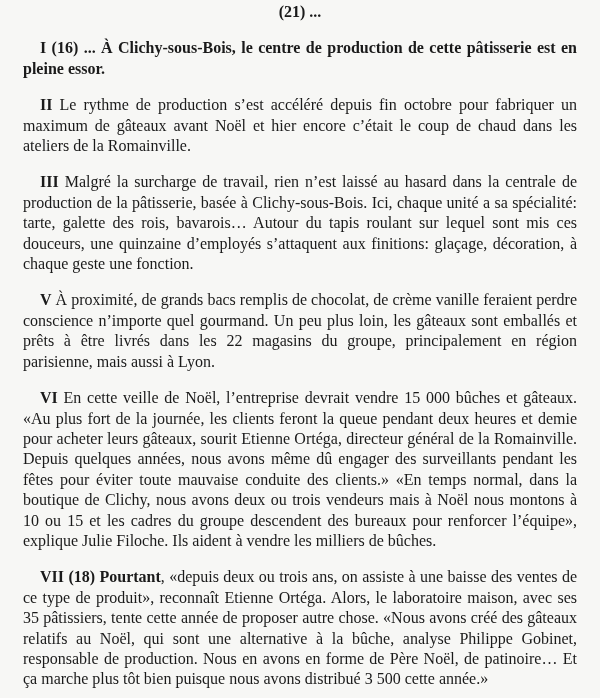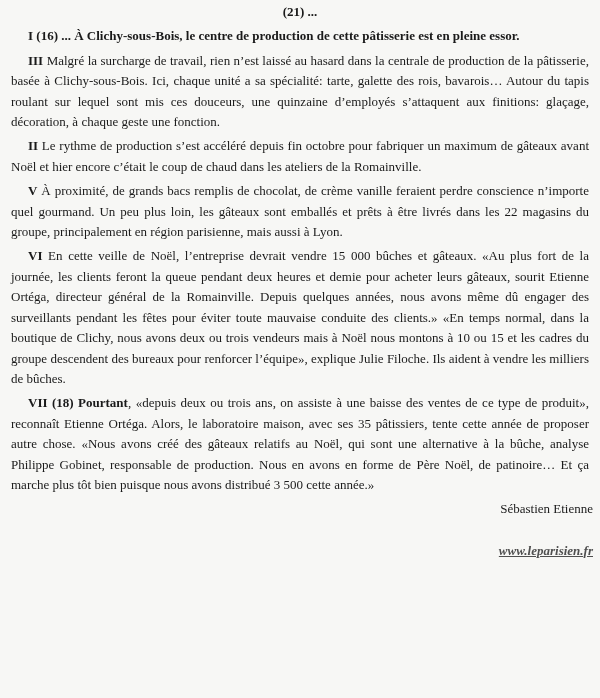--- a/index.html
+++ b/index.html
@@ -12,29 +12,29 @@
     background: #f7f7f5;
     font-family: "Liberation Serif", "DejaVu Serif", serif;
     color: #1a1a1a;
     overflow: hidden;
   }
   .page {
     box-sizing: border-box;
     width: 600px;
     height: 698px;
     padding: 2px 7px 0 7px;
-    font-size: 13px;
+    font-size: 16px;
     line-height: 20.4px;
   }
   .heading {
     text-align: center;
     font-weight: bold;
   }
   .article p {
-    margin: 4px;
+    margin: 16px;
     text-align: justify;
     text-indent: 17px;
   }
   .article p b {
     font-weight: bold;
   }
   .author {
     text-align: right;
     margin: 0;
   }
@@ -52,22 +52,22 @@
 </style>
 </head>
 <body>
 
 <div class="page">
 
   <div class="heading">(21) ...</div>
 
   <div class="article">
     <p><b>I (16) ... À Clichy-sous-Bois, le centre de production de cette pâtisserie est en pleine essor.</b></p>
+    <p><b>II</b> Le rythme de production s’est accéléré depuis fin octobre pour fabriquer un maximum de gâteaux avant Noël et hier encore c’était le coup de chaud dans les ateliers de la Romainville.</p>
     <p><b>III</b> Malgré la surcharge de travail, rien n’est laissé au hasard dans la centrale de production de la pâtisserie, basée à Clichy-sous-Bois. Ici, chaque unité a sa spécialité: tarte, galette des rois, bavarois… Autour du tapis roulant sur lequel sont mis ces douceurs, une quinzaine d’employés s’attaquent aux finitions: glaçage, décoration, à chaque geste une fonction.</p>
-    <p><b>II</b> Le rythme de production s’est accéléré depuis fin octobre pour fabriquer un maximum de gâteaux avant Noël et hier encore c’était le coup de chaud dans les ateliers de la Romainville.</p>
     <p><b>V</b> À proximité, de grands bacs remplis de chocolat, de crème vanille feraient perdre conscience n’importe quel gourmand. Un peu plus loin, les gâteaux sont emballés et prêts à être livrés dans les 22 magasins du groupe, principalement en région parisienne, mais aussi à Lyon.</p>
     <p><b>VI</b> En cette veille de Noël, l’entreprise devrait vendre 15 000 bûches et gâteaux. «Au plus fort de la journée, les clients feront la queue pendant deux heures et demie pour acheter leurs gâteaux, sourit Etienne Ortéga, directeur général de la Romainville. Depuis quelques années, nous avons même dû engager des surveillants pendant les fêtes pour éviter toute mauvaise conduite des clients.» «En temps normal, dans la boutique de Clichy, nous avons deux ou trois vendeurs mais à Noël nous montons à 10 ou 15 et les cadres du groupe descendent des bureaux pour renforcer l’équipe», explique Julie Filoche. Ils aident à vendre les milliers de bûches.</p>
     <p><b>VII (18) Pourtant</b>, «depuis deux ou trois ans, on assiste à une baisse des ventes de ce type de produit», reconnaît Etienne Ortéga. Alors, le laboratoire maison, avec ses 35 pâtissiers, tente cette année de proposer autre chose. «Nous avons créé des gâteaux relatifs au Noël, qui sont une alternative à la bûche, analyse Philippe Gobinet, responsable de production. Nous en avons en forme de Père Noël, de patinoire… Et ça marche plus tôt bien puisque nous avons distribué 3 500 cette année.»</p>
   </div>
 
   <p class="author">Sébastien Etienne</p>
 
   <div class="source-row">
     <span class="source-link">www.leparisien.fr</span>
   </div>

